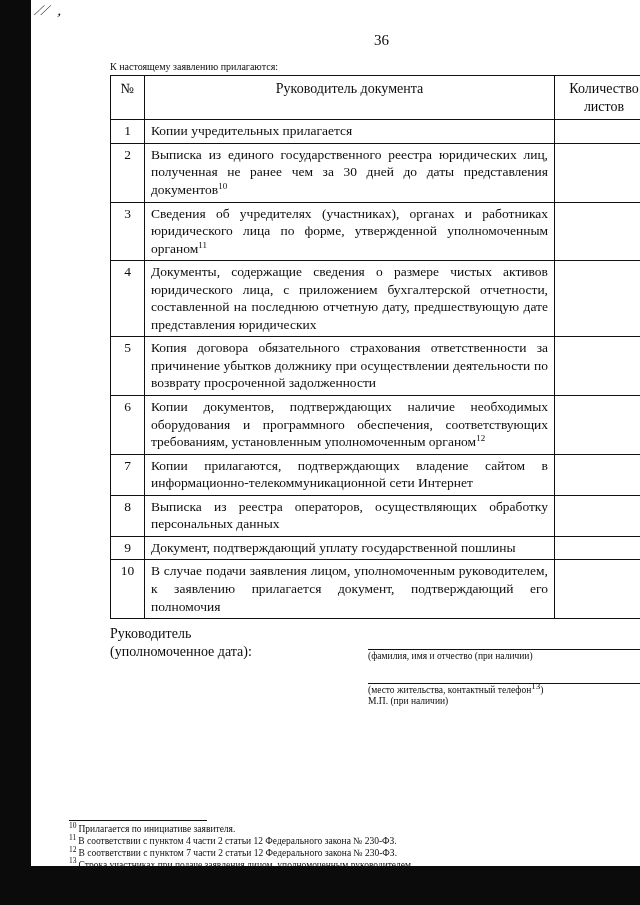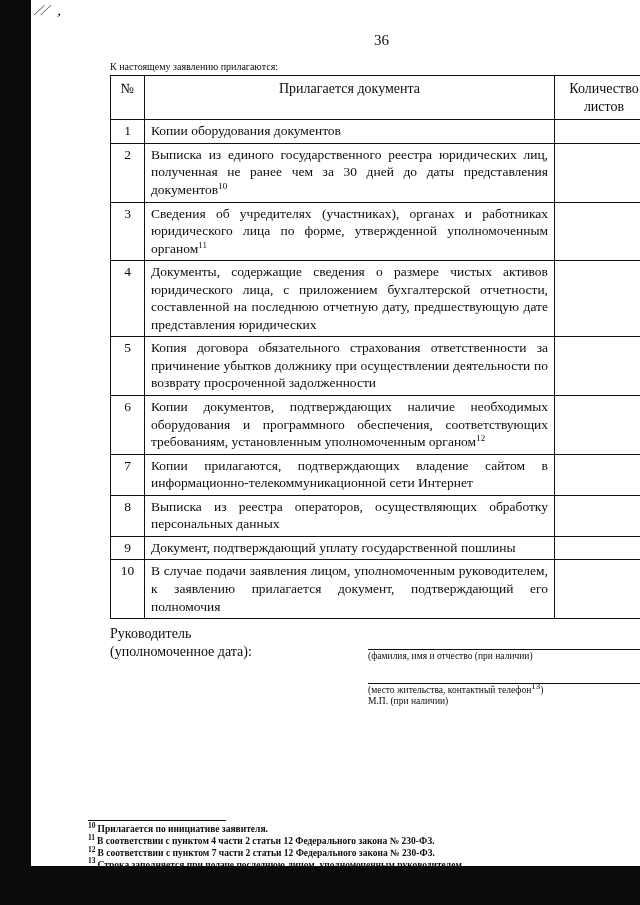--- a/index.html
+++ b/index.html
@@ -51,21 +51,21 @@
   td.cell-count{}
   sup{font-size:9px;line-height:0;}
   .sig-wrap{display:flex;margin-top:6px;font-size:14px;gap:36px;}
   .sig-left{width:222px;line-height:1.25;}
   .sig-right{flex:1;padding-top:2px;}
   .sig-line{border-bottom:1px solid #111;height:22px;}
   .sig-caption{font-size:9.5px;text-align:left;padding-top:1px;}
   .sig-block2{margin-left:258px;margin-top:8px;}
   .sig-line2{border-bottom:1px solid #111;height:14px;}
   .footnotes{
-    position:absolute;left:88px;top:820px;width:543px;font-size:9.5px;line-height:1.25;font-weight:bold;
+    position:absolute;left:69px;top:820px;width:543px;font-size:9.5px;line-height:1.25;
   }
   .footnote-rule{width:138px;border-top:1px solid #111;margin-bottom:3px;}
   .footnote{white-space:nowrap;}
   .footnote sup{font-size:7.5px;margin-right:2px;}
 </style>
 </head>
 <body>
 
 <div class="scan-bar-left"></div>
 <div class="scan-bar-bottom"></div>
@@ -77,28 +77,28 @@
 
   <table class="doc-table">
     <colgroup>
         <col class="c-num">
         <col class="c-name">
         <col class="c-count">
       </colgroup>
     <thead>
       <tr>
         <th>№</th>
-        <th>Прилагается документа</th>
+        <th>Руководитель документа</th>
         <th>Количество листов</th>
       </tr>
     </thead>
     <tbody>
       <tr>
         <td class="cell-num">1</td>
-        <td class="cell-name"><span>Копии оборудования документов</span><sup></sup></td>
+        <td class="cell-name"><span>Копии учредительных прилагается</span><sup></sup></td>
         <td class="cell-count"></td>
       </tr>
       <tr>
         <td class="cell-num">2</td>
         <td class="cell-name"><span>Выписка из единого государственного реестра юридических лиц, полученная не ранее чем за 30 дней до даты представления документов</span><sup>10</sup></td>
         <td class="cell-count"></td>
       </tr>
       <tr>
         <td class="cell-num">3</td>
         <td class="cell-name"><span>Сведения об учредителях (участниках), органах и работниках юридического лица по форме, утвержденной уполномоченным органом</span><sup>11</sup></td>
@@ -158,14 +158,14 @@
     <div class="sig-caption"><span>(место жительства, контактный телефон</span><sup>13</sup><span>)</span></div>
     <div class="sig-caption">М.П. (при наличии)</div>
   </div>
 </div>
 
 <div class="footnotes">
   <div class="footnote-rule"></div>
   <div class="footnote"><sup>10</sup><span>Прилагается по инициативе заявителя.</span></div>
   <div class="footnote"><sup>11</sup><span>В соответствии с пунктом 4 части 2 статьи 12  Федерального закона № 230-ФЗ.</span></div>
   <div class="footnote"><sup>12</sup><span>В соответствии с пунктом 7 части 2 статьи 12  Федерального закона № 230-ФЗ.</span></div>
-  <div class="footnote"><sup>13</sup><span>Строка заполняется при подаче последнюю лицом,  уполномоченным руководителем.</span></div>
+  <div class="footnote"><sup>13</sup><span>Строка участниках при подаче заявления лицом,  уполномоченным руководителем.</span></div>
 </div>
 
 </body></html>

